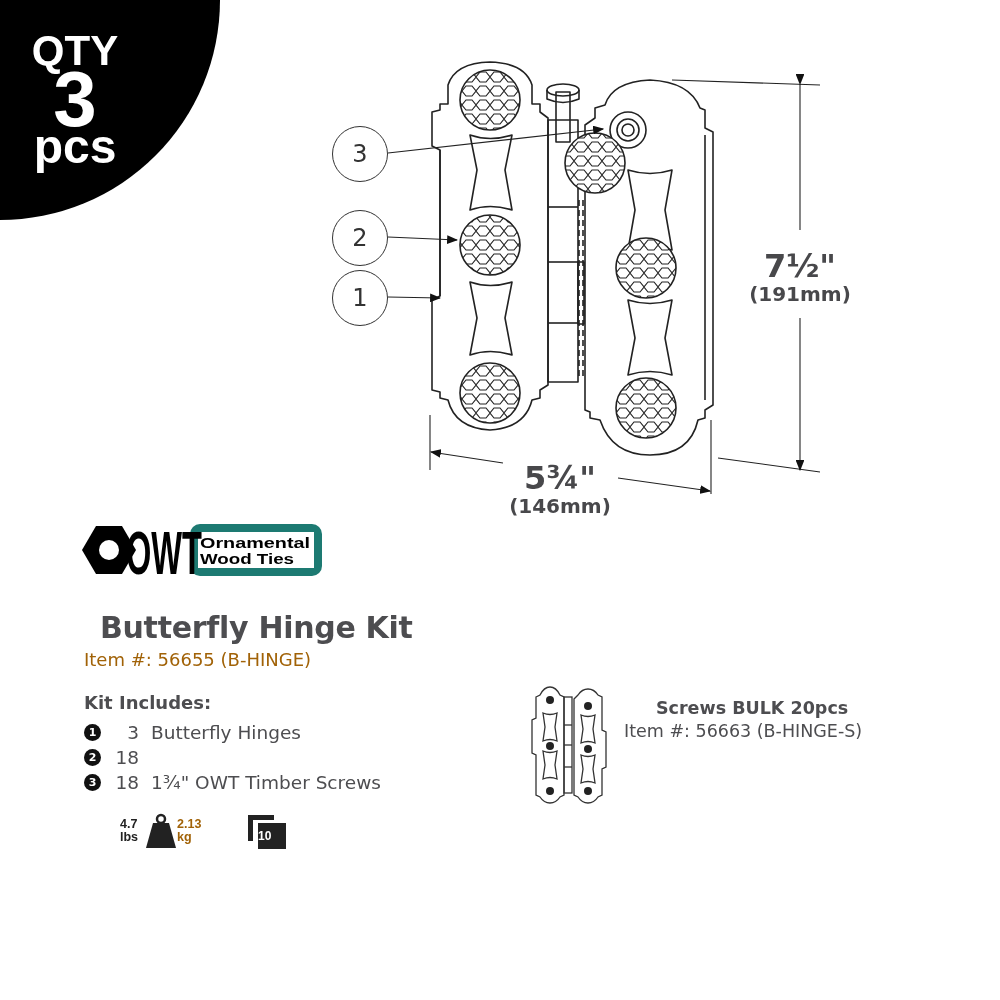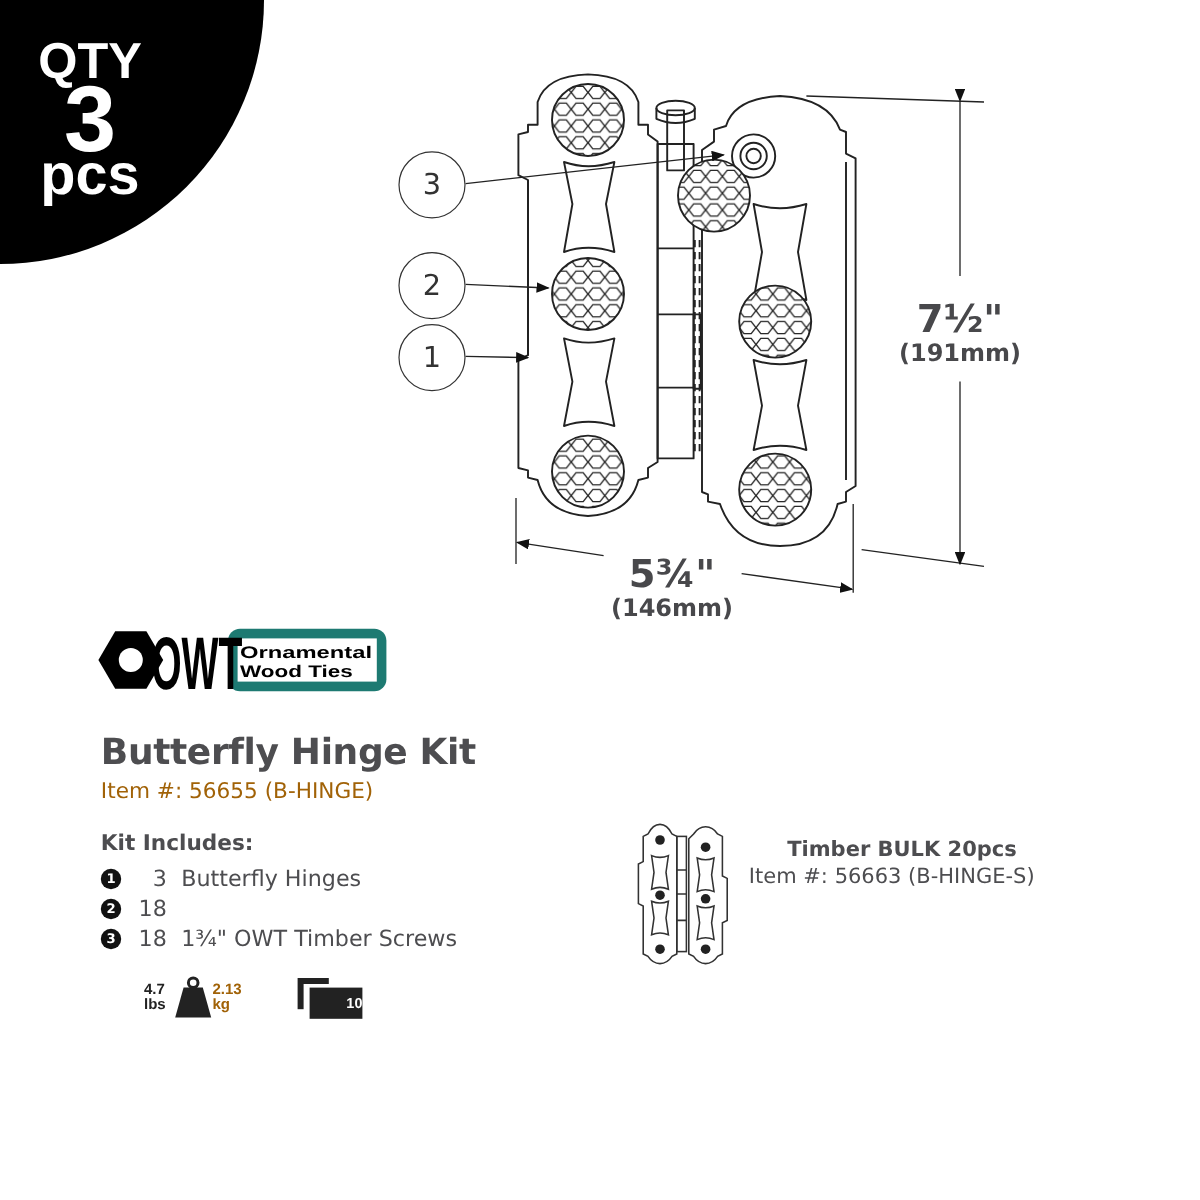--- a/index.html
+++ b/index.html
@@ -18,21 +18,21 @@
   .dim-main { font-size:32px; }
   .dim-sub { font-size:20px; margin-top:2px; }
 
   
   .callout { width:56px; height:56px; border:1.3px solid #333; border-radius:50%; background:#fff; display:flex; align-items:center; justify-content:center; font-size:24px; color:#333; box-sizing:border-box; }
 
   
   .logo { left:80px; top:522px; width:245px; height:56px; }
 
   
-  .title { left:84px; top:610px; font-size:30px; font-weight:bold; color:#4d4d50; letter-spacing:-0.3px; }
+  .title { left:100px; top:610px; font-size:30px; font-weight:bold; color:#4d4d50; letter-spacing:-0.3px; }
   .item-no { left:84px; top:649px; font-size:18px; color:#a16207; }
 
   .kit-heading { left:84px; top:692px; font-size:18px; font-weight:bold; color:#4d4d50; }
   .kit-list { left:84px; top:720px; font-size:18.5px; color:#4d4d50; }
   .kit-row { display:flex; align-items:center; height:25px; }
   .kit-bullet { width:17px; height:17px; border-radius:50%; background:#111; color:#fff; font-size:11px; font-weight:bold; display:flex; align-items:center; justify-content:center; margin-right:4px; }
   .kit-qty { width:34px; text-align:right; margin-right:12px; }
 
   .weight-lbs { left:120px; top:818px; font-family:"Liberation Sans", sans-serif; font-weight:bold; font-size:12.5px; line-height:13px; color:#222; text-align:left; }
   .weight-kg { left:177px; top:818px; font-family:"Liberation Sans", sans-serif; font-weight:bold; font-size:12.5px; line-height:13px; color:#a16207; }
@@ -178,21 +178,21 @@
   <path d="M8,10 L24,10 L31,35 L1,35 Z" fill="#222"></path>
 </svg>
 <div class="abs weight-kg">
   <div>2.13</div>
   <div>kg</div>
 </div>
 
 <div class="abs" style="left:248px;top:815px;width:28px;height:28px">
   <div class="abs" style="left:0;top:0;width:26px;height:26px;background:#222"></div>
   <div class="abs" style="left:5px;top:5px;width:22px;height:22px;background:#fff"></div>
-  <div class="abs" style="left:10px;top:8px;width:44px;height:26px;background:#222;display:flex;align-items:center;justify-content:flex-end">
+  <div class="abs" style="left:10px;top:8px;width:28px;height:26px;background:#222;display:flex;align-items:center;justify-content:flex-start">
     <span class="pack-num">10</span>
   </div>
 </div>
 
 <svg class="abs" style="left:528px;top:685px" width="92" height="120" viewBox="0 0 92 120">
   <g fill="none" stroke="#333" stroke-width="1.3">
     <path d="M8,12 L12,10 Q16,2 22,2 Q28,2 32,10 L36,12 L36,110 L32,112 Q28,118 22,118 Q16,118 12,112 L8,110 L8,70 L4,68 L4,35 L8,33 Z"></path>
     <rect x="36" y="12" width="8" height="96"></rect>
     <line x1="36" y1="40" x2="44" y2="40"></line>
     <line x1="36" y1="60" x2="44" y2="60"></line>
@@ -206,14 +206,14 @@
   <g fill="#222">
     <circle cx="22" cy="15" r="4"></circle>
     <circle cx="22" cy="61" r="4"></circle>
     <circle cx="22" cy="106" r="4"></circle>
     <circle cx="60" cy="21" r="4"></circle>
     <circle cx="60" cy="64" r="4"></circle>
     <circle cx="60" cy="106" r="4"></circle>
   </g>
 </svg>
 
-<div class="abs bulk-title">Timber BULK 20pcs</div>
+<div class="abs bulk-title">Screws BULK 20pcs</div>
 <div class="abs bulk-item">Item #: 56663 (B-HINGE-S)</div>
 
 </body></html>

